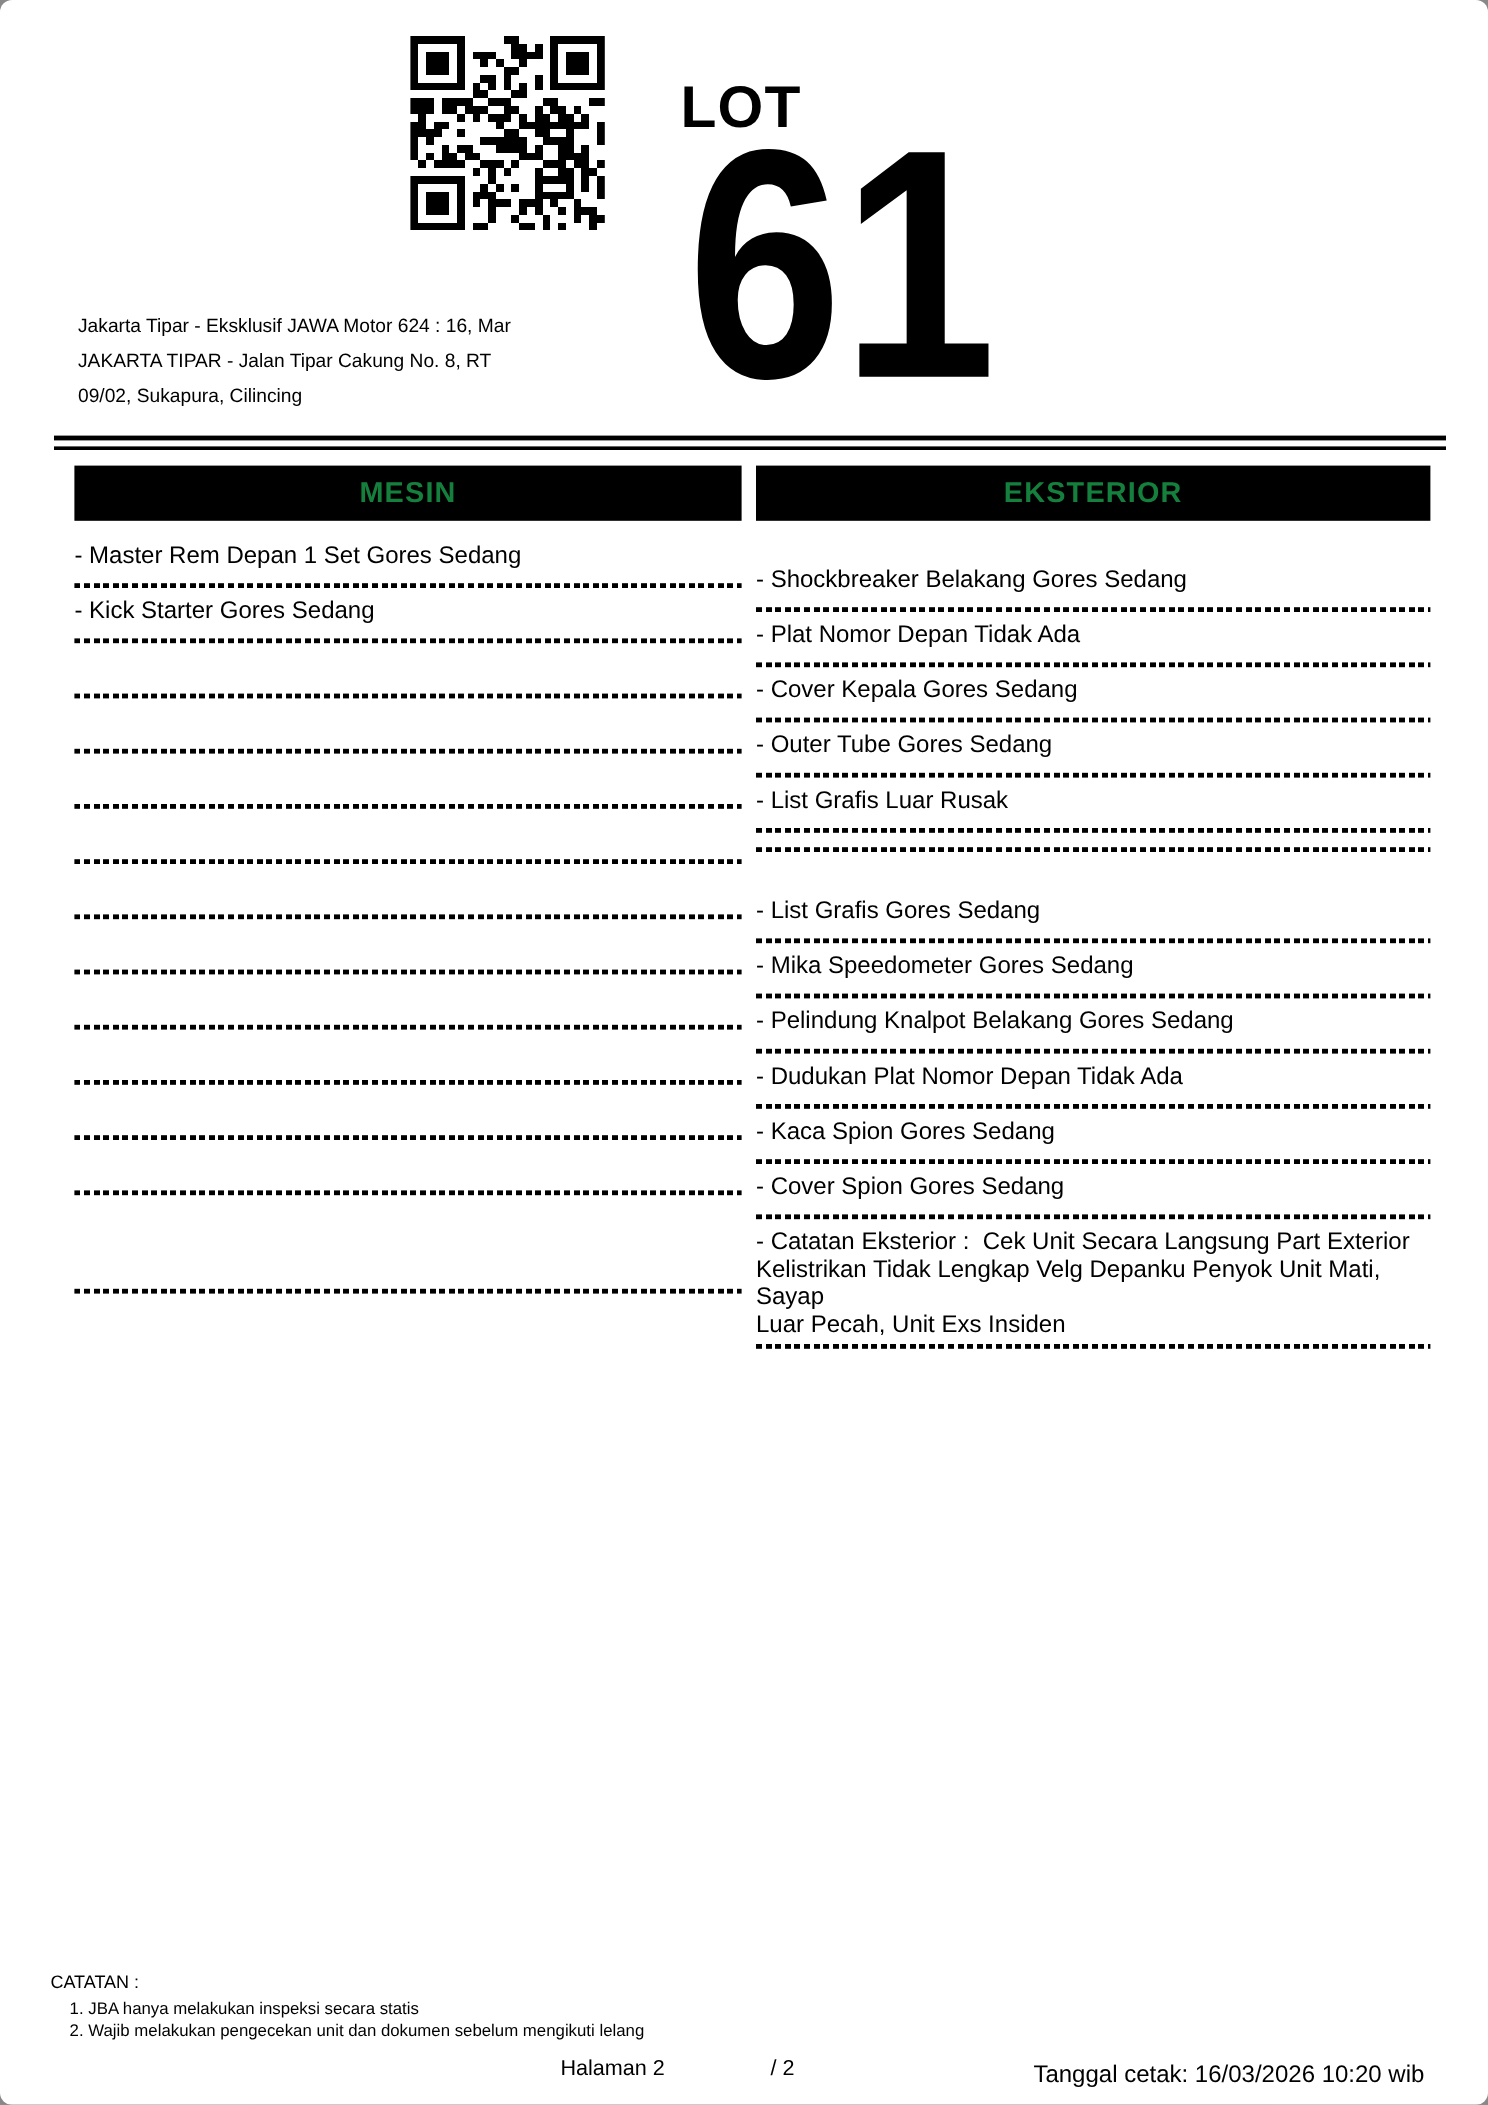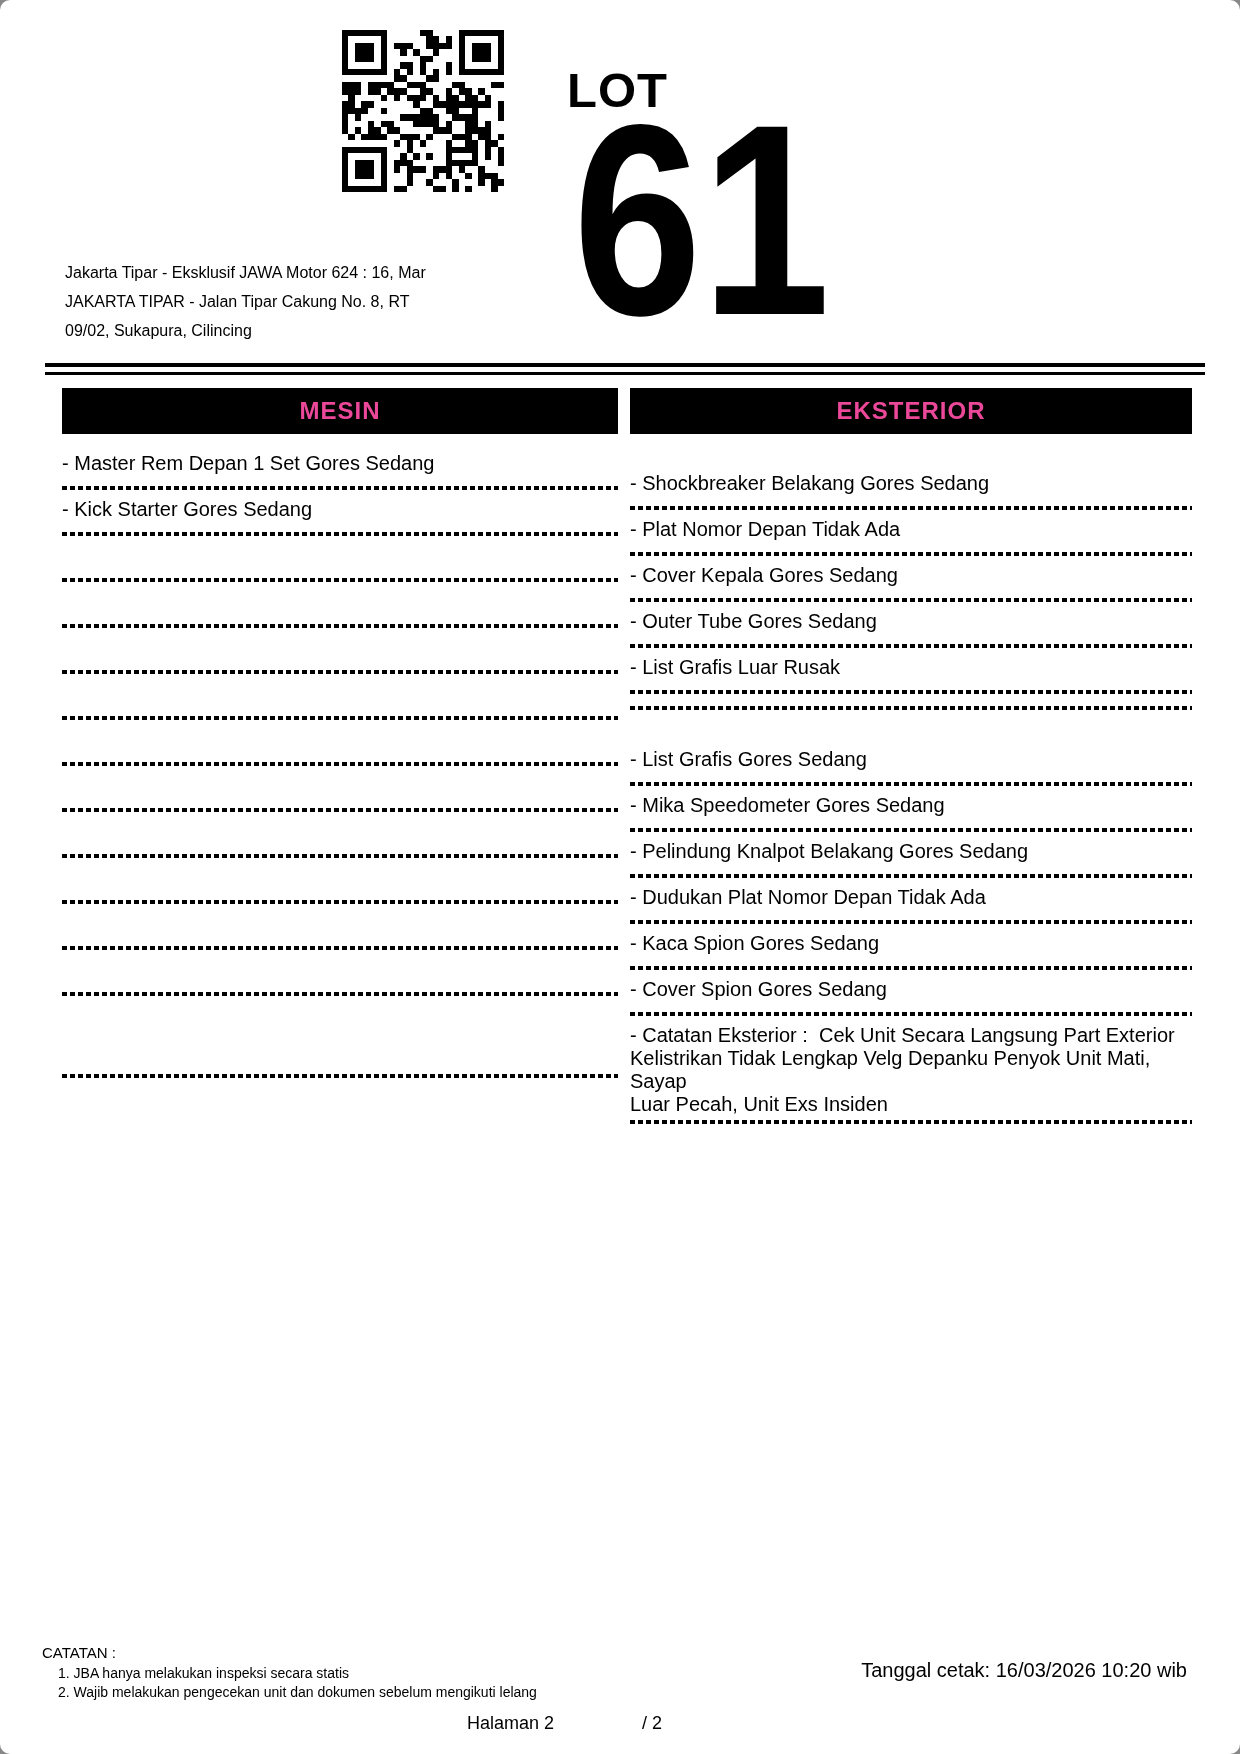--- a/index.html
+++ b/index.html
@@ -35,21 +35,21 @@
     box-sizing:border-box;
   }
   .columns{
     position:absolute;left:62px;top:388px;width:1130px;
     display:flex;gap:12px;align-items:flex-start;
   }
   .col{display:flex;flex-direction:column;}
   .col-left{width:556px;}
   .col-right{width:562px;gap:20px;}
   .col-header{
-    height:46px;background:#000;color:#ec4899;
+    height:46px;background:#000;color:#15803d;
     display:flex;align-items:center;justify-content:center;
     font-size:24px;font-weight:bold;letter-spacing:1px;
   }
   .tbody{margin-top:10px;display:flex;flex-direction:column;}
   .row{
     min-height:46px;
     display:flex;flex-direction:column;justify-content:space-between;
     box-sizing:border-box;padding-top:8px;
   }
   .row.tall{min-height:82px;}
@@ -58,21 +58,21 @@
     white-space:pre-wrap;
   }
   .sep{
     height:4px;flex:none;margin-top:4px;
     background-image:repeating-linear-gradient(to right,#000 0 5px,transparent 5px 8px);
   }
   .catatan-title{position:absolute;left:42px;top:1644px;font-size:15px;line-height:18px;}
   .catatan-notes{position:absolute;left:58px;top:1664px;font-size:14px;line-height:19px;}
   .page-number{position:absolute;left:467px;top:1712px;font-size:18px;line-height:22px;white-space:nowrap;}
   .page-number .gap{display:inline-block;width:88px;}
-  .print-date{position:absolute;right:53px;top:1658px;font-size:20px;line-height:24px;}
+  .print-date{position:absolute;right:53px;top:1717px;font-size:20px;line-height:24px;}
 </style>
 </head>
 <body>
 
 <div class="page">
 
   <div class="qr">
     <svg id="qr-svg" viewBox="0 0 25 25" xmlns="http://www.w3.org/2000/svg">
         <rect x="0" y="0" width="1" height="1" fill="#000000"></rect>
         <rect x="1" y="0" width="1" height="1" fill="#000000"></rect>

